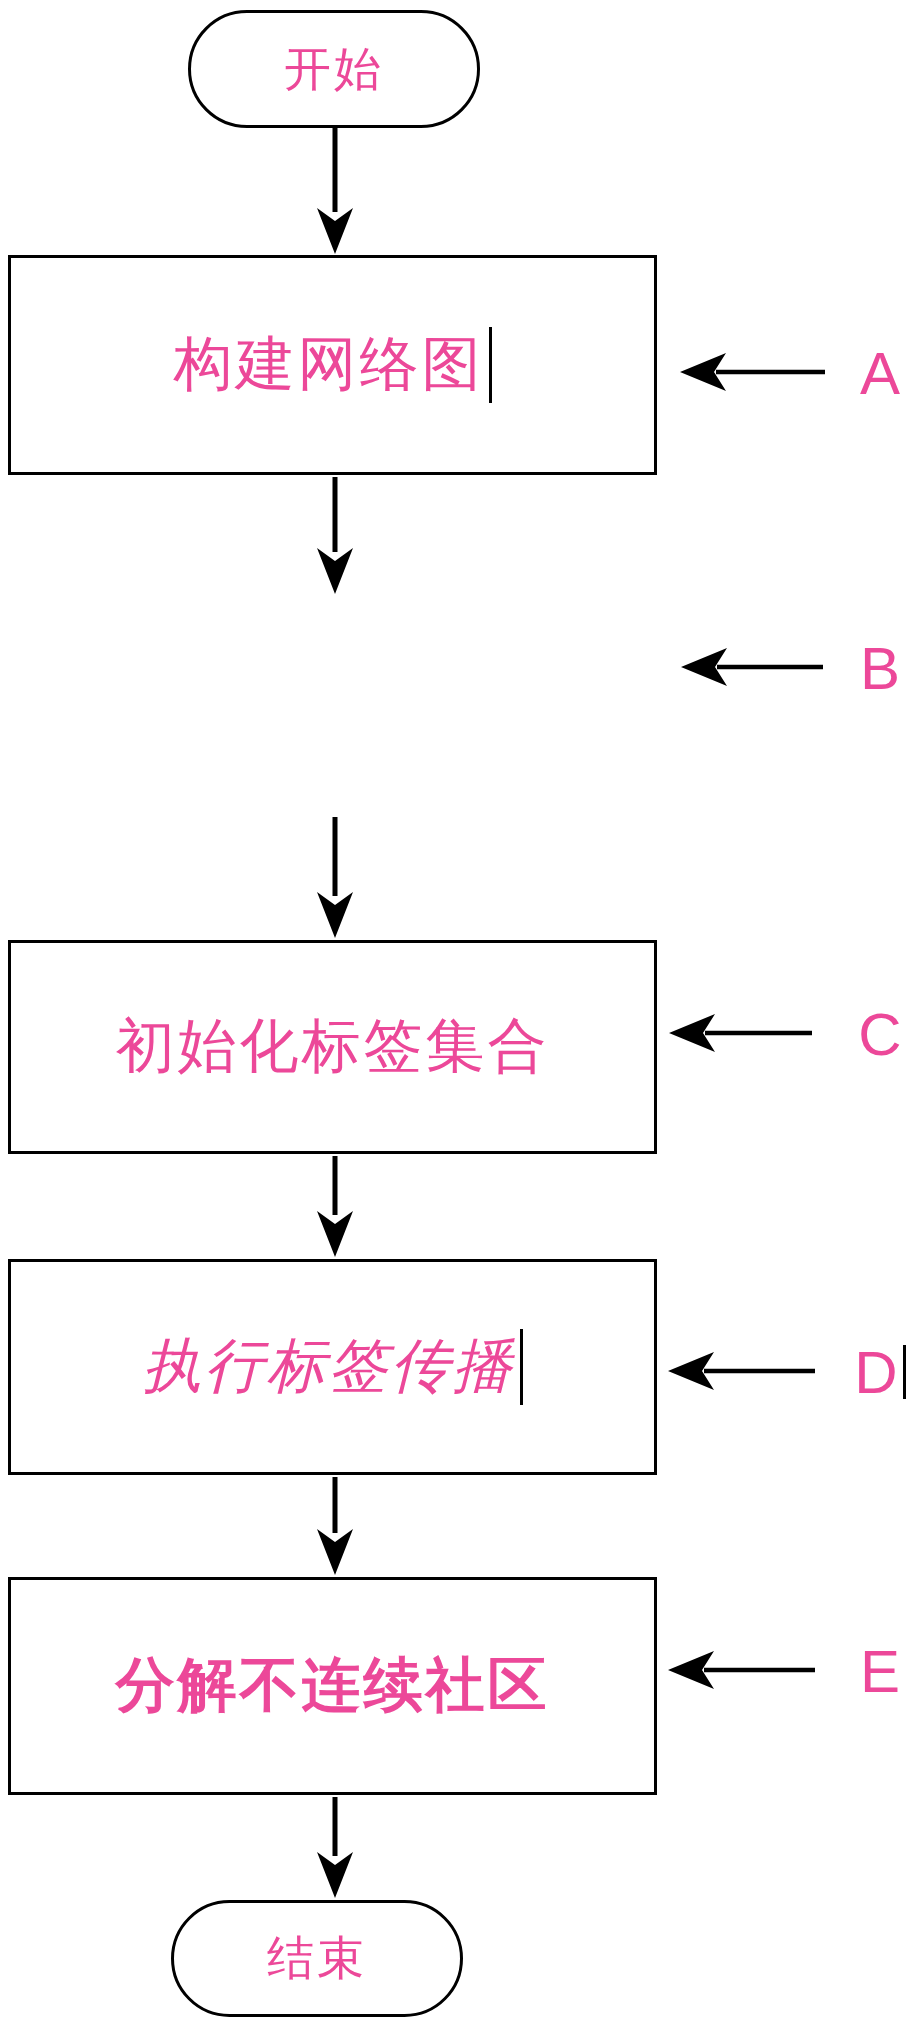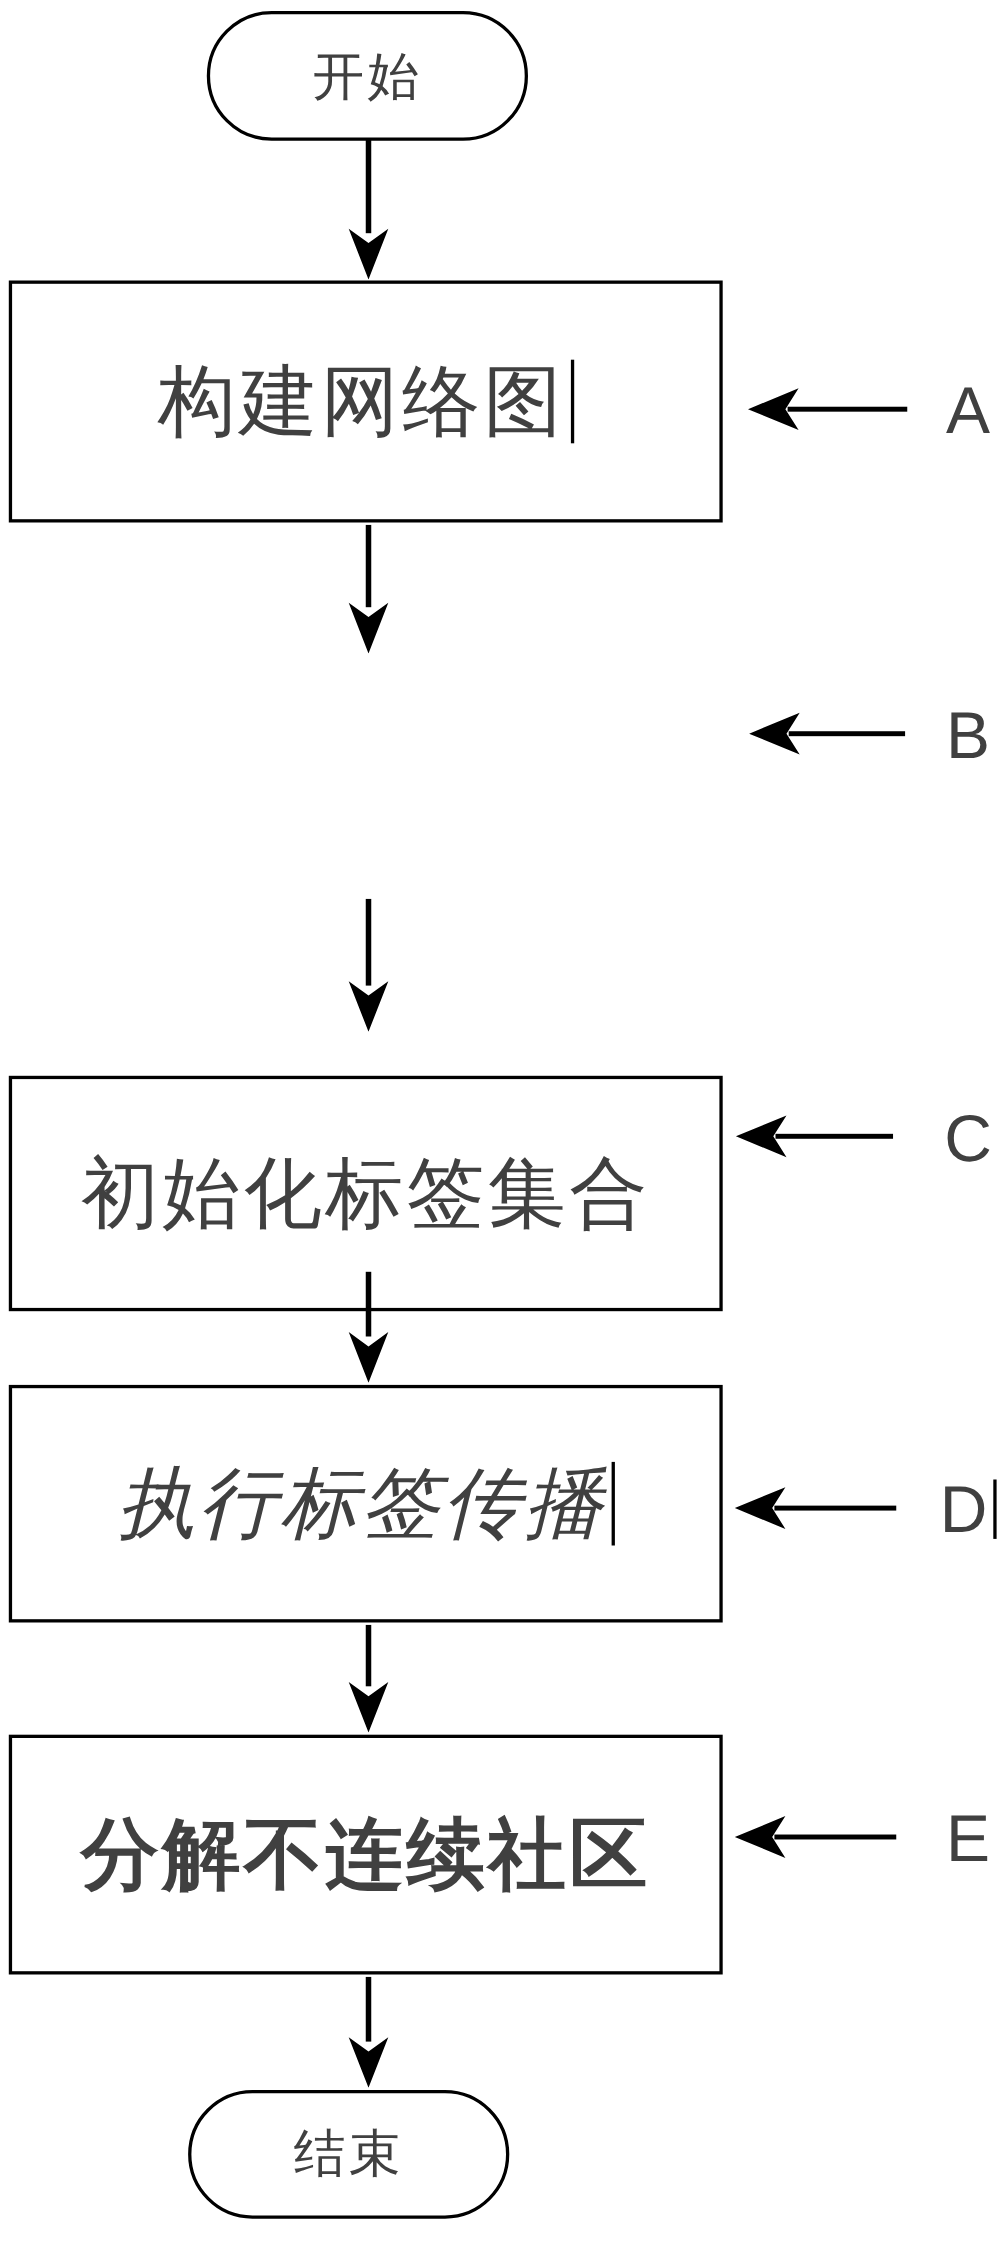--- a/index.html
+++ b/index.html
@@ -1,21 +1,21 @@
 <!DOCTYPE html>
 <html><head>
 <meta charset="utf-8">
 <style>
   html,body{margin:0;padding:0;background:#ffffff;}
   #canvas{
     position:relative;
     width:913px;height:2038px;
     background:#ffffff;
     font-family:"Liberation Serif","DejaVu Serif",serif;
-    color:#404040;
+    color:#ec4899;
     overflow:hidden;
   }
   
   .pill{
     position:absolute;
     border:3px solid #000;
     border-radius:60px;
     background:#fff;
     display:flex;align-items:center;justify-content:center;
     font-size:47px;letter-spacing:3px;
@@ -27,31 +27,31 @@
     background:radial-gradient(#777 1px,transparent 1.5px);
     background-size:4px 4px;
   }
   #start-node{left:188px;top:10px;width:286px;height:112px;}
   #end-node{left:171px;top:1900px;width:286px;height:111px;}
   
   .pbox{
     position:absolute;left:8px;width:643px;
     border:3px solid #000;background:#fff;
     display:flex;align-items:center;justify-content:center;
-    font-size:71px;letter-spacing:3px;white-space:nowrap;
+    font-size:59px;letter-spacing:3px;white-space:nowrap;
   }
   .pbox::before{ 
     content:"";position:absolute;z-index:-1;
     left:7px;top:9px;width:100%;height:100%;
     background:radial-gradient(#777 1px,transparent 1.5px);
     background-size:3.5px 3.5px;
   }
   #box-a{top:255px;height:214px;}
   #box-b{top:594px;height:215px;}
-  #box-c{top:940px;height:208px;margin-top:38px;}
+  #box-c{top:940px;height:208px;}
   #box-d{top:1259px;height:210px;font-style:italic;}
   #box-e{top:1577px;height:212px;font-weight:bold;}
   
   .cursor{display:none;background:#000;}
   .cursor[data-visible="true"]{display:inline-block;}
   .box-cursor{width:3px;height:76px;margin-left:5px;align-self:center;}
   .label-cursor{width:3px;height:54px;margin-left:5px;vertical-align:-6px;}
   
   .arrow{position:absolute;}
   .arrow svg{display:block;}

